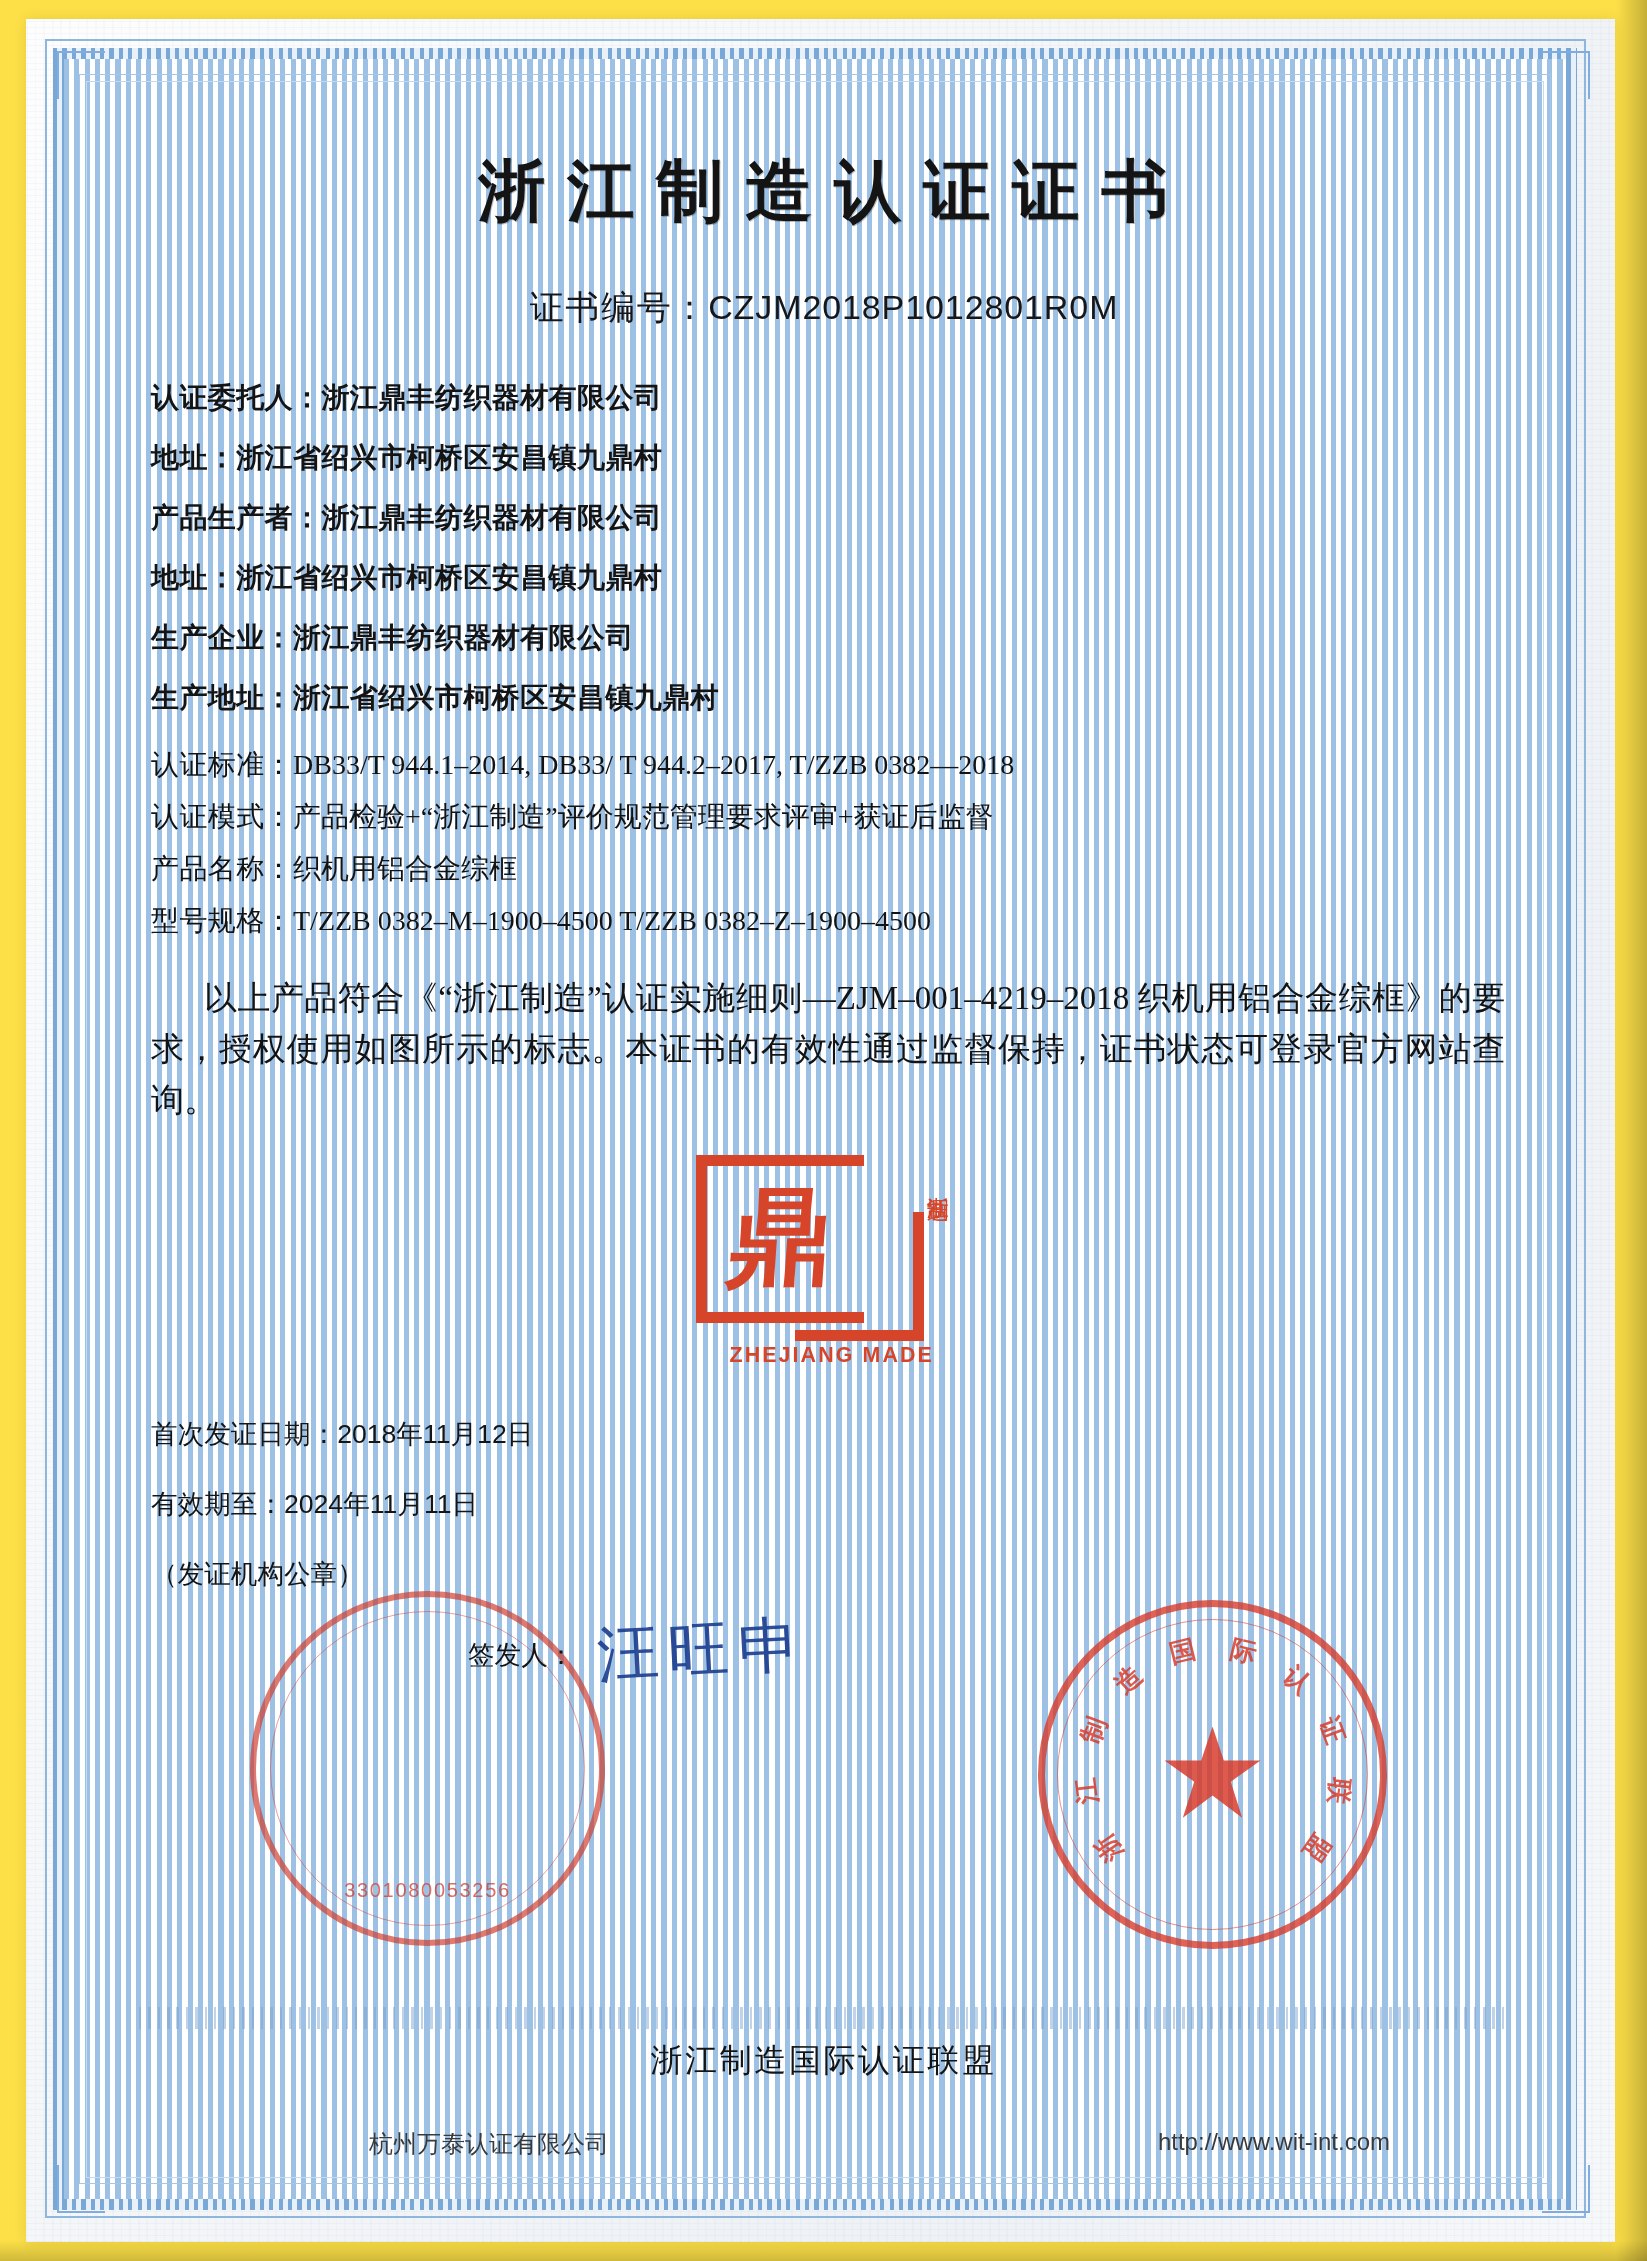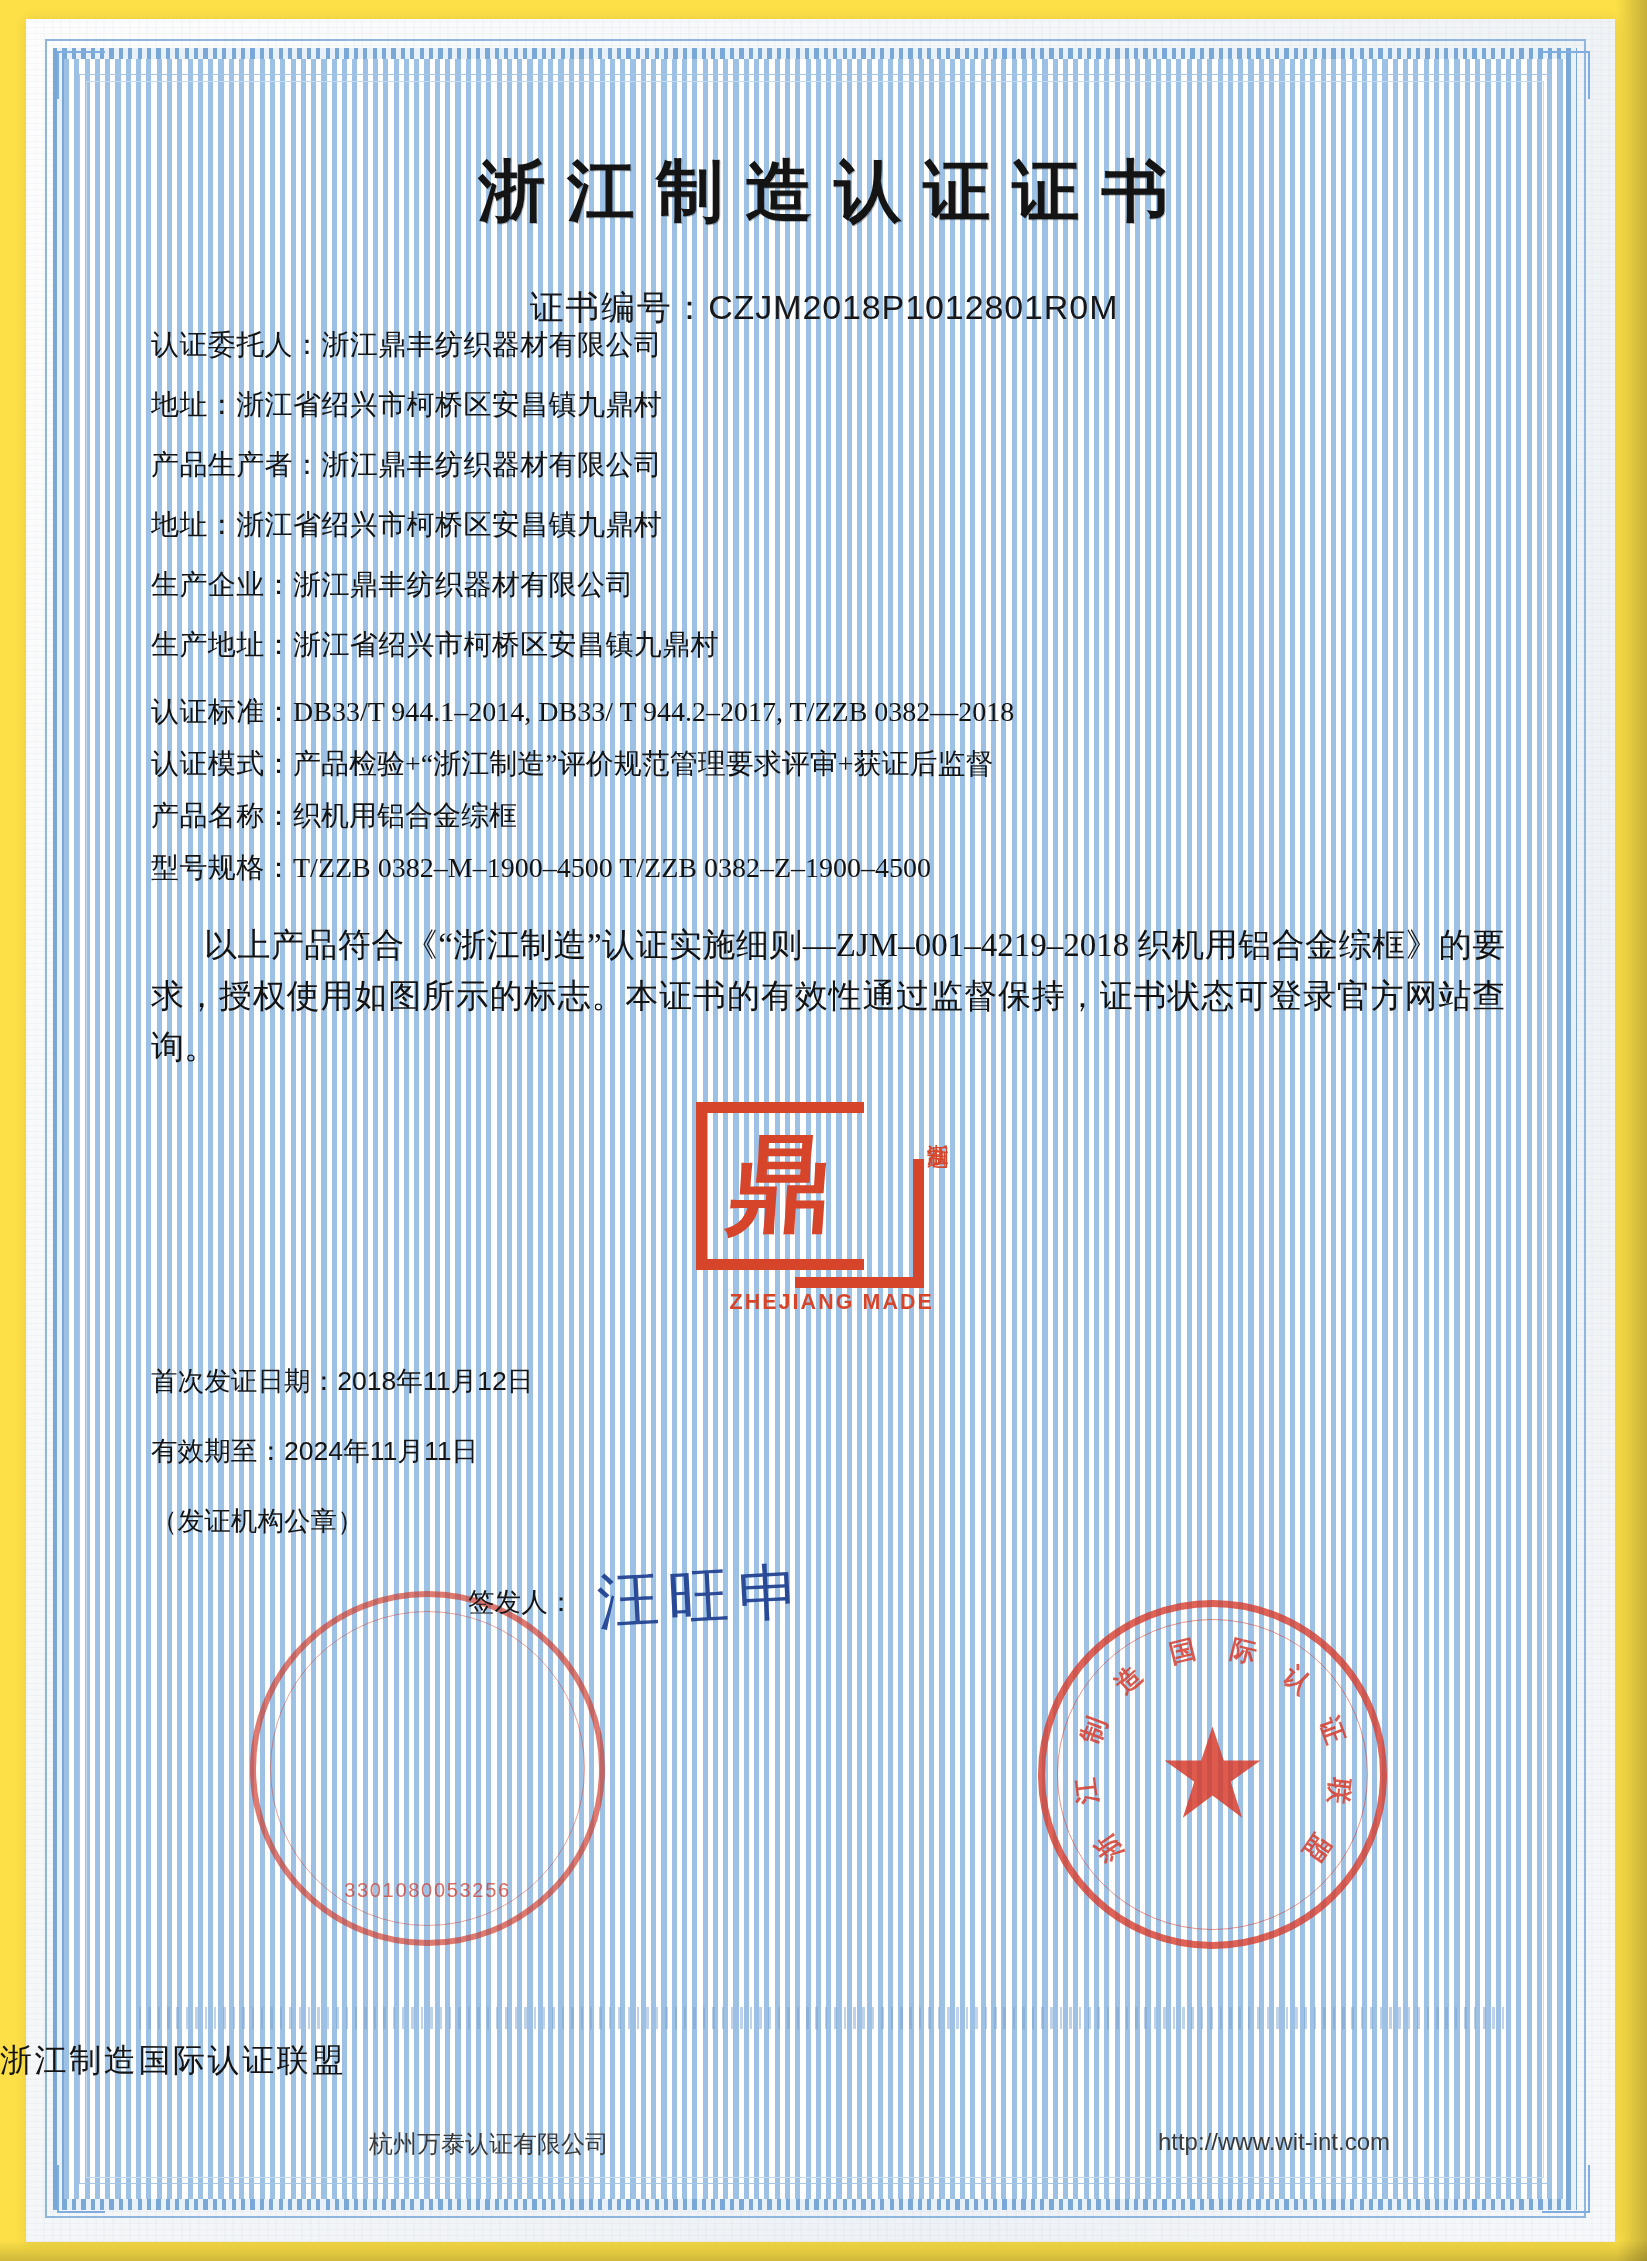--- a/index.html
+++ b/index.html
@@ -118,21 +118,23 @@
     font-size: 34px;
     margin-top: 48px;
     letter-spacing: 0.9px;
     font-family: "Liberation Sans", sans-serif;
     font-weight: 500;
     color: #17171a;
   }
   .cert-number .label { letter-spacing: 1.7px; }
 
   .party-block {
+    margin-top: 53px;
     padding-left: 22px;
+    font-weight: bold;
   }
   .party-row {
     font-size: 28px;
     line-height: 1.0;
     margin-bottom: 32px;
     font-family: "Liberation Sans", sans-serif;
     color: #141414;
     letter-spacing: 0.4px;
   }
 
@@ -342,21 +344,21 @@
     right: 137px;
     bottom: 232px;
     height: 22px;
     background: repeating-linear-gradient(90deg, rgba(120,160,205,.0) 0 1.7px, rgba(120,160,205,.55) 1.7px 4.3px, rgba(120,160,205,.0) 4.3px 9.4px);
     opacity: .85;
   }
   .footer-org {
     position: absolute;
     left: 0; right: 0;
     bottom: 178px;
-    text-align: left;
+    text-align: center;
     font-size: 32px;
     letter-spacing: 2.6px;
     font-family: "Liberation Sans", sans-serif;
     color: #141414;
   }
   .footer-meta {
     position: absolute;
     left: 369px;
     right: 257px;
     bottom: 101px;

